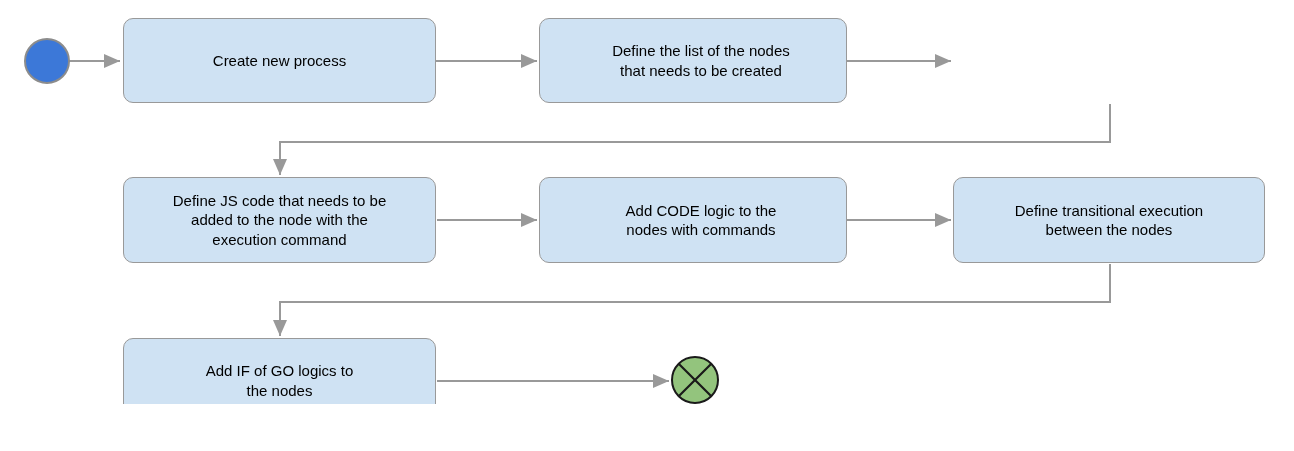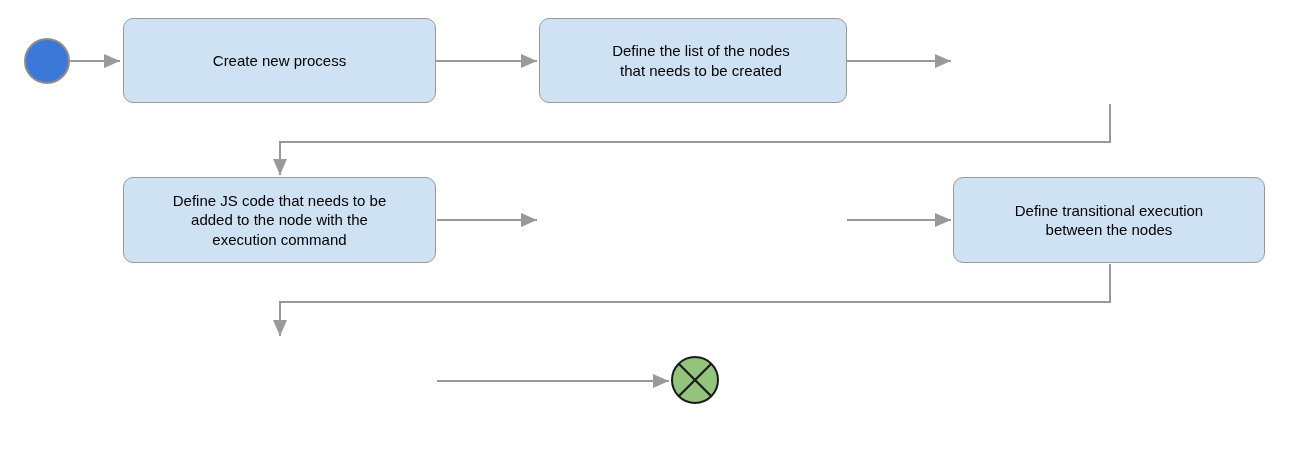--- a/index.html
+++ b/index.html
@@ -85,18 +85,22 @@
   <div class="flow-step row1 col1">Create new process</div>
 
   <div class="flow-step row1 col2">Define the list of the nodes
 that needs to be created</div>
 
 
   <div class="flow-step row2 col1">Define JS code that needs to be
 added to the node with the
 execution command</div>
 
+  <div class="flow-step row2 col2">Add CODE logic to the
+nodes with commands</div>
 
   <div class="flow-step row2 col3">Define transitional execution
 between the nodes</div>
 
+  <div class="flow-step row3 col1">Add IF of GO logics to
+the nodes</div>
 
 </div>
 
 </body></html>

